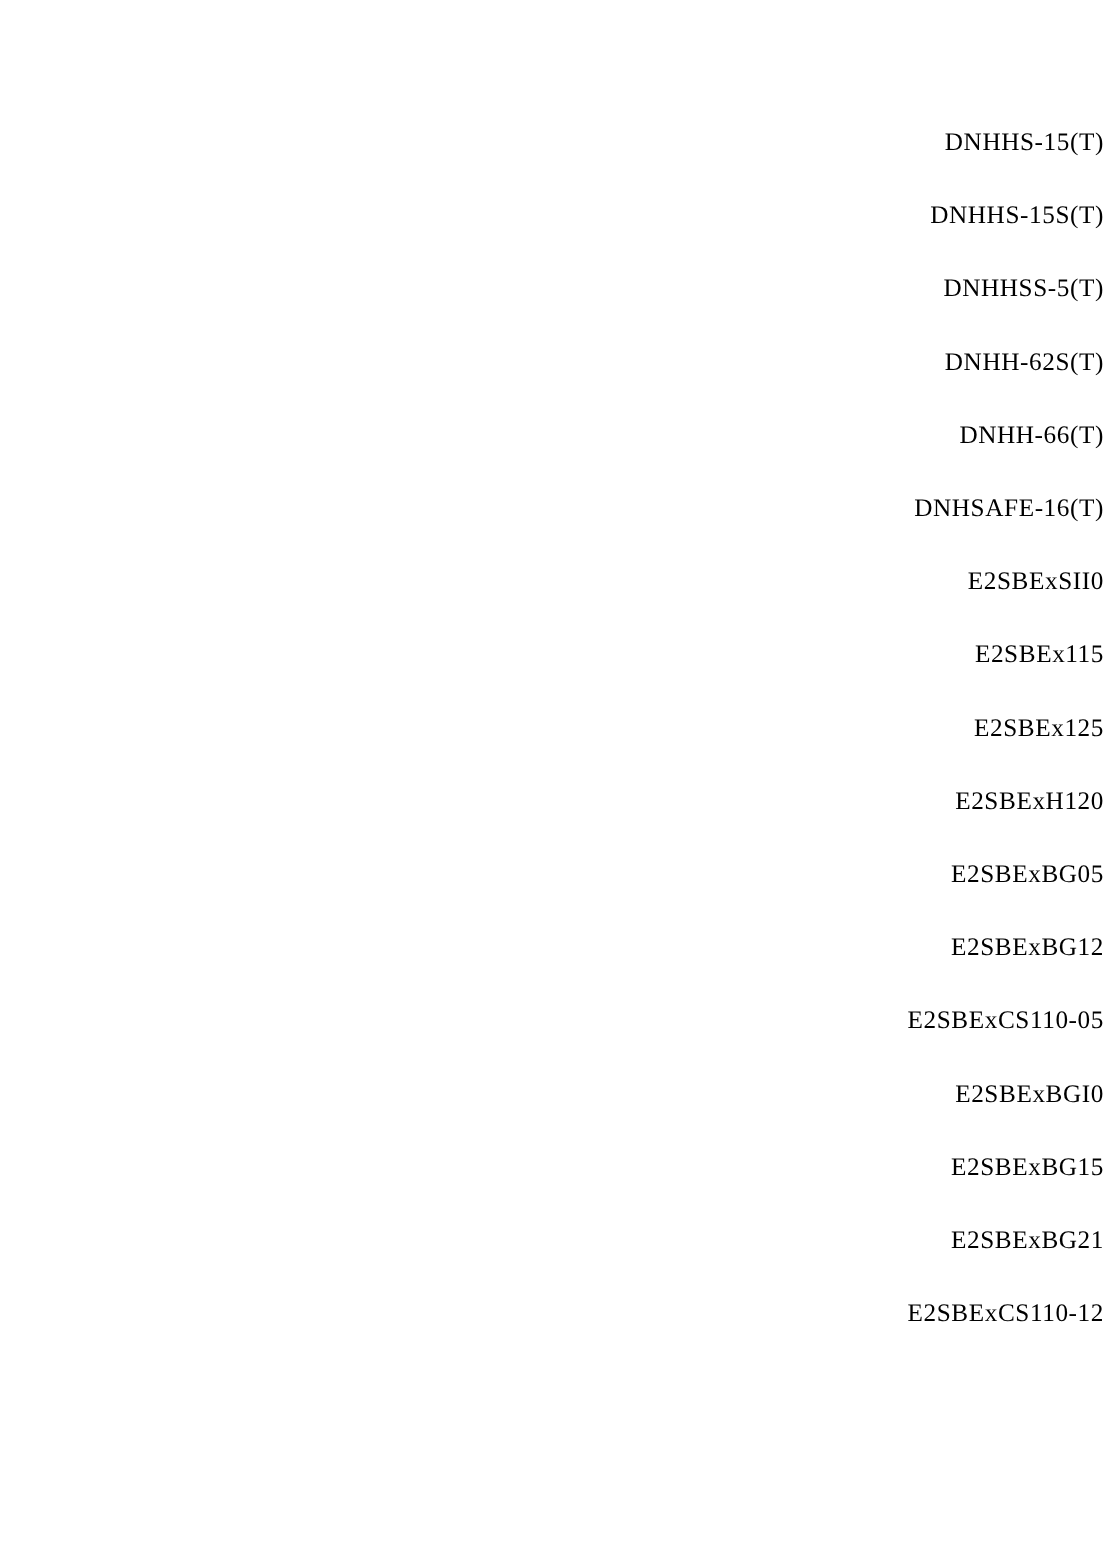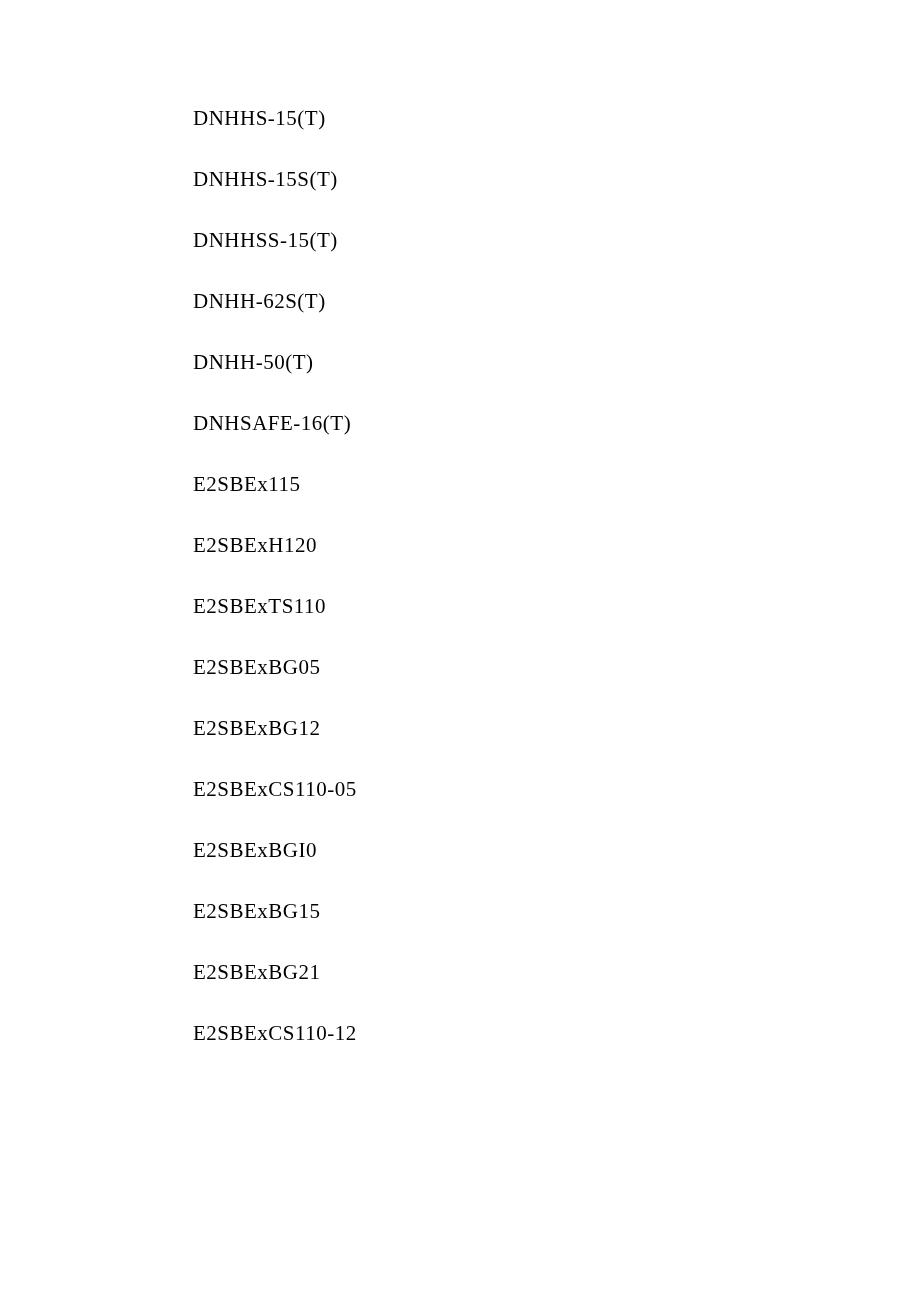--- a/index.html
+++ b/index.html
@@ -13,35 +13,37 @@
     .content {
       padding-top: 108px;
       padding-left: 193px;
     }
     .item {
       font-size: 21px;
       color: #000000;
       line-height: 1;
       margin-bottom: 40px;
       letter-spacing: 0.5px;
+      text-align: right;
     }
   </style>
 </head>
 <body>
 
 <div class="content">
   <div class="item">DNHHS-15(T)</div>
   <div class="item">DNHHS-15S(T)</div>
-  <div class="item">DNHHSS-15(T)</div>
+  <div class="item">DNHHSS-5(T)</div>
   <div class="item">DNHH-62S(T)</div>
-  <div class="item">DNHH-50(T)</div>
+  <div class="item">DNHH-66(T)</div>
   <div class="item">DNHSAFE-16(T)</div>
+  <div class="item">E2SBExSII0</div>
   <div class="item">E2SBEx115</div>
+  <div class="item">E2SBEx125</div>
   <div class="item">E2SBExH120</div>
-  <div class="item">E2SBExTS110</div>
   <div class="item">E2SBExBG05</div>
   <div class="item">E2SBExBG12</div>
   <div class="item">E2SBExCS110-05</div>
   <div class="item">E2SBExBGI0</div>
   <div class="item">E2SBExBG15</div>
   <div class="item">E2SBExBG21</div>
   <div class="item">E2SBExCS110-12</div>
 </div>
 
 </body></html>

